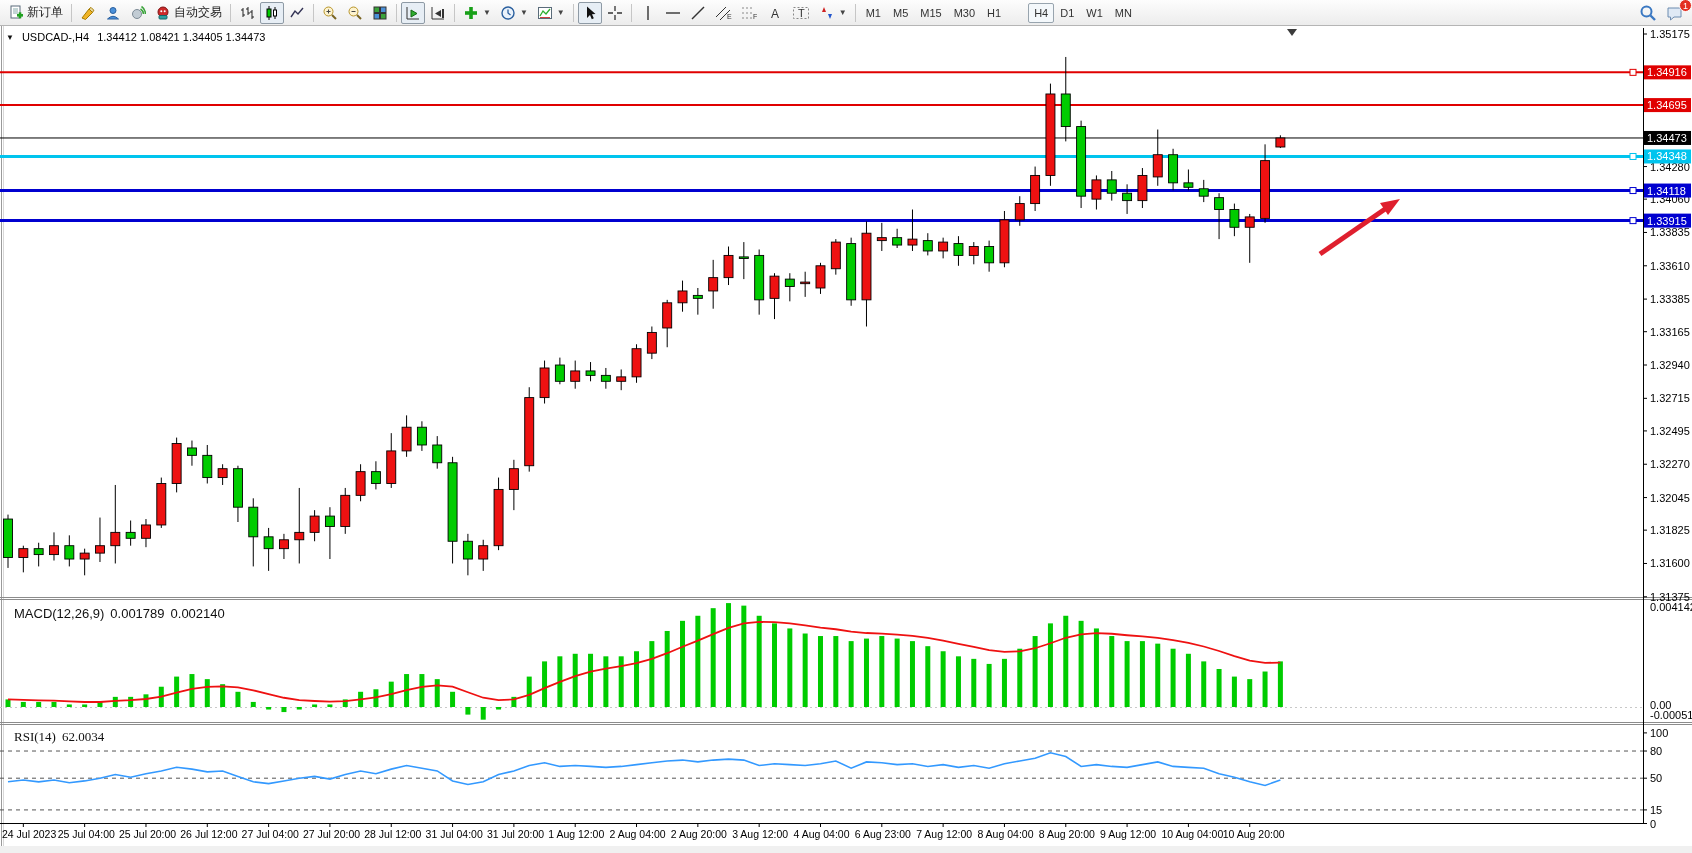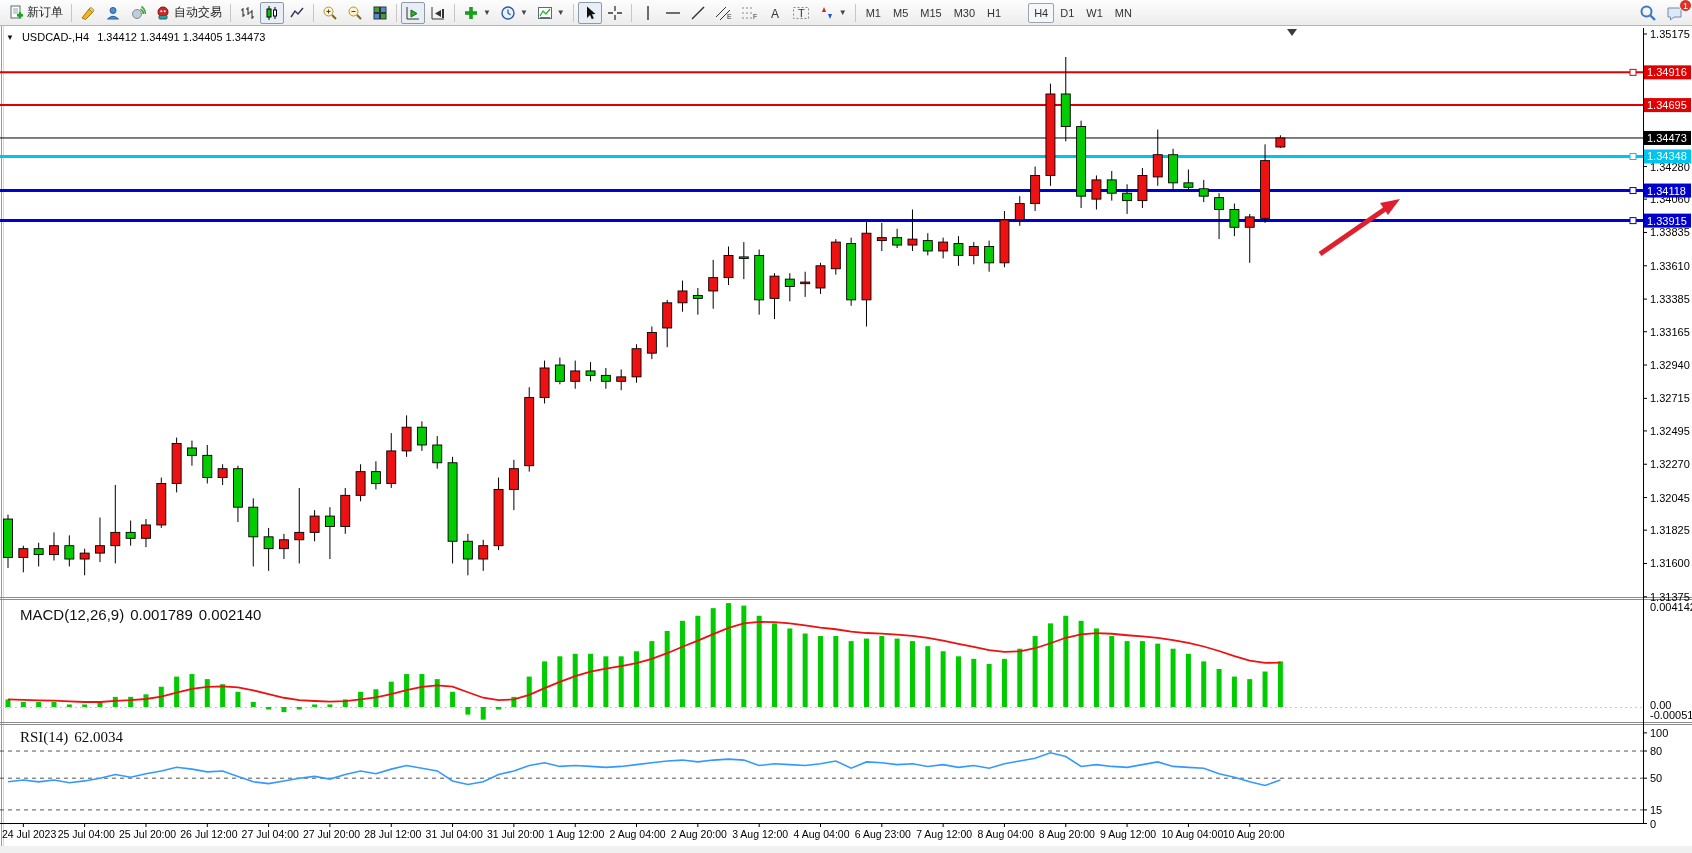--- a/index.html
+++ b/index.html
@@ -25,21 +25,21 @@
   #chat-badge { position:absolute; top:-4px; right:-5px; background:#e33022; color:#fff;
                 border-radius:8px; font-size:9px; min-width:13px; height:13px; line-height:13px;
                 text-align:center; padding:0 2px; border:1px solid #fff; }
 
   
   #chart-region { position:absolute; left:0; top:26px; width:1692px; height:827px; background:#fff; }
   #chart-svg { position:absolute; left:0; top:0; }
   #chart-header { position:absolute; left:6px; top:5px; font-size:11px; color:#000;
                   display:flex; gap:8px; align-items:center; }
   #chart-header .tri { font-size:8px; color:#111; }
-  .panel-label { position:absolute; left:20px; font-size:15px; color:#111; }
+  .panel-label { position:absolute; left:14px; font-size:13px; color:#111; }
   #macd-label { top:580px; }
   #rsi-label  { top:703px;font-family:Liberation Serif, serif; }
   .panel-label span { margin-right:6px; }
 </style>
 </head>
 <body>
 <div id="app">
 
   <div id="toolbar">
     <div class="tb-btn">
@@ -633,21 +633,21 @@
         <text x="1100.09" y="812" font-size="10.5" fill="#000" font-family="&quot;Liberation Sans&quot;,sans-serif">9 Aug 12:00</text>
         <line x1="1188.41" y1="797" x2="1188.41" y2="801" stroke="#000"></line>
         <text x="1161.41" y="812" font-size="10.5" fill="#000" font-family="&quot;Liberation Sans&quot;,sans-serif">10 Aug 04:00</text>
         <line x1="1249.73" y1="797" x2="1249.73" y2="801" stroke="#000"></line>
         <text x="1222.73" y="812" font-size="10.5" fill="#000" font-family="&quot;Liberation Sans&quot;,sans-serif">10 Aug 20:00</text>
       </svg>
 
     <div id="chart-header">
       <span class="tri">▼</span>
       <span>USDCAD-,H4</span>
-      <span>1.34412 1.34491 1.34405 1.34473</span>
+      <span>1.34412 1.08421 1.34405 1.34473</span>
     </div>
 
     <div class="panel-label" id="macd-label">
       <span>MACD(12,26,9)</span><span>0.001789</span><span>0.002140</span>
     </div>
     <div class="panel-label" id="rsi-label">
       <span>RSI(14)</span><span>62.0034</span>
     </div>
   </div>
 </div>

